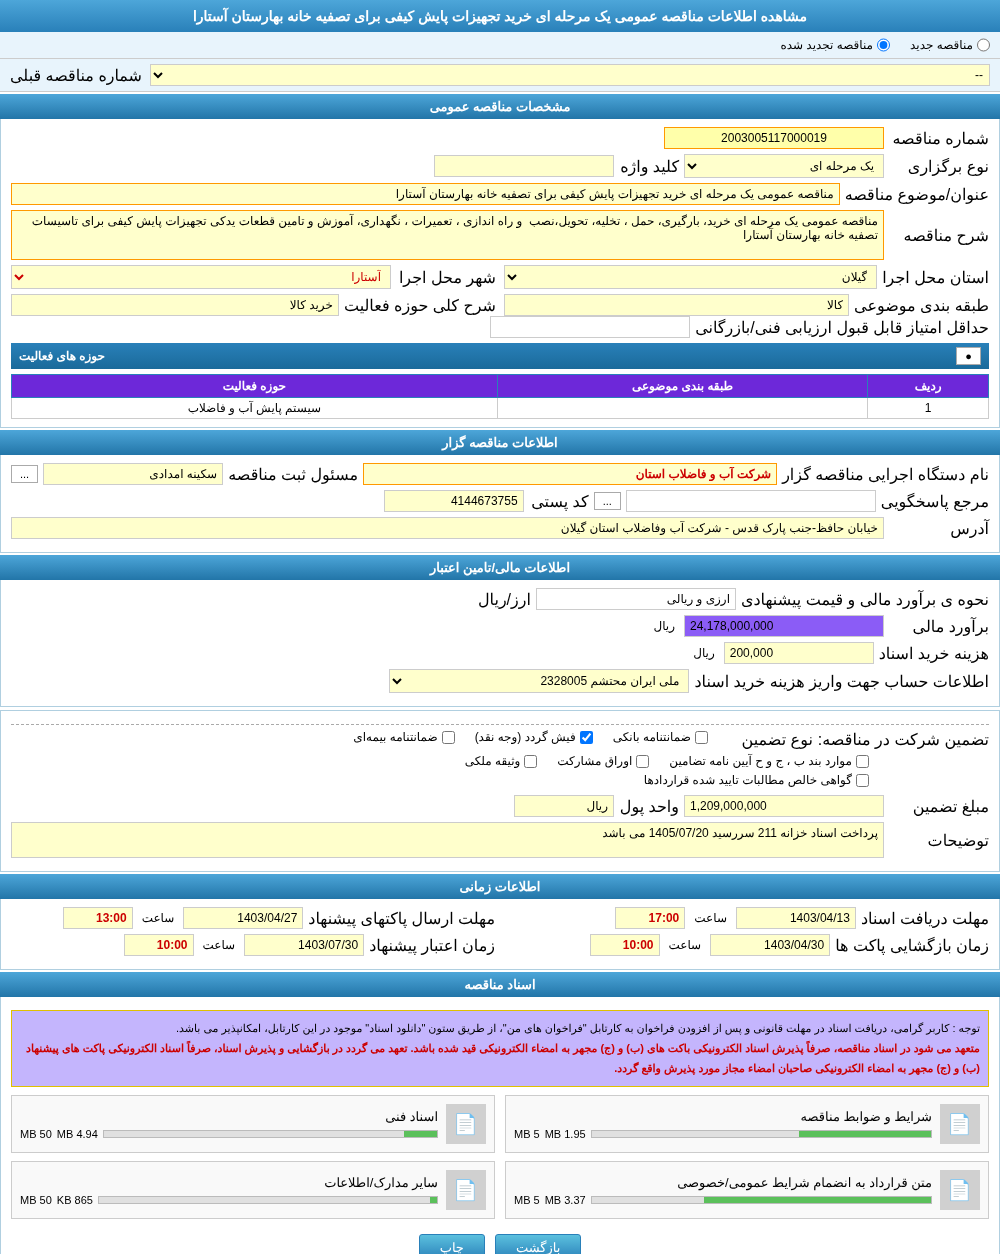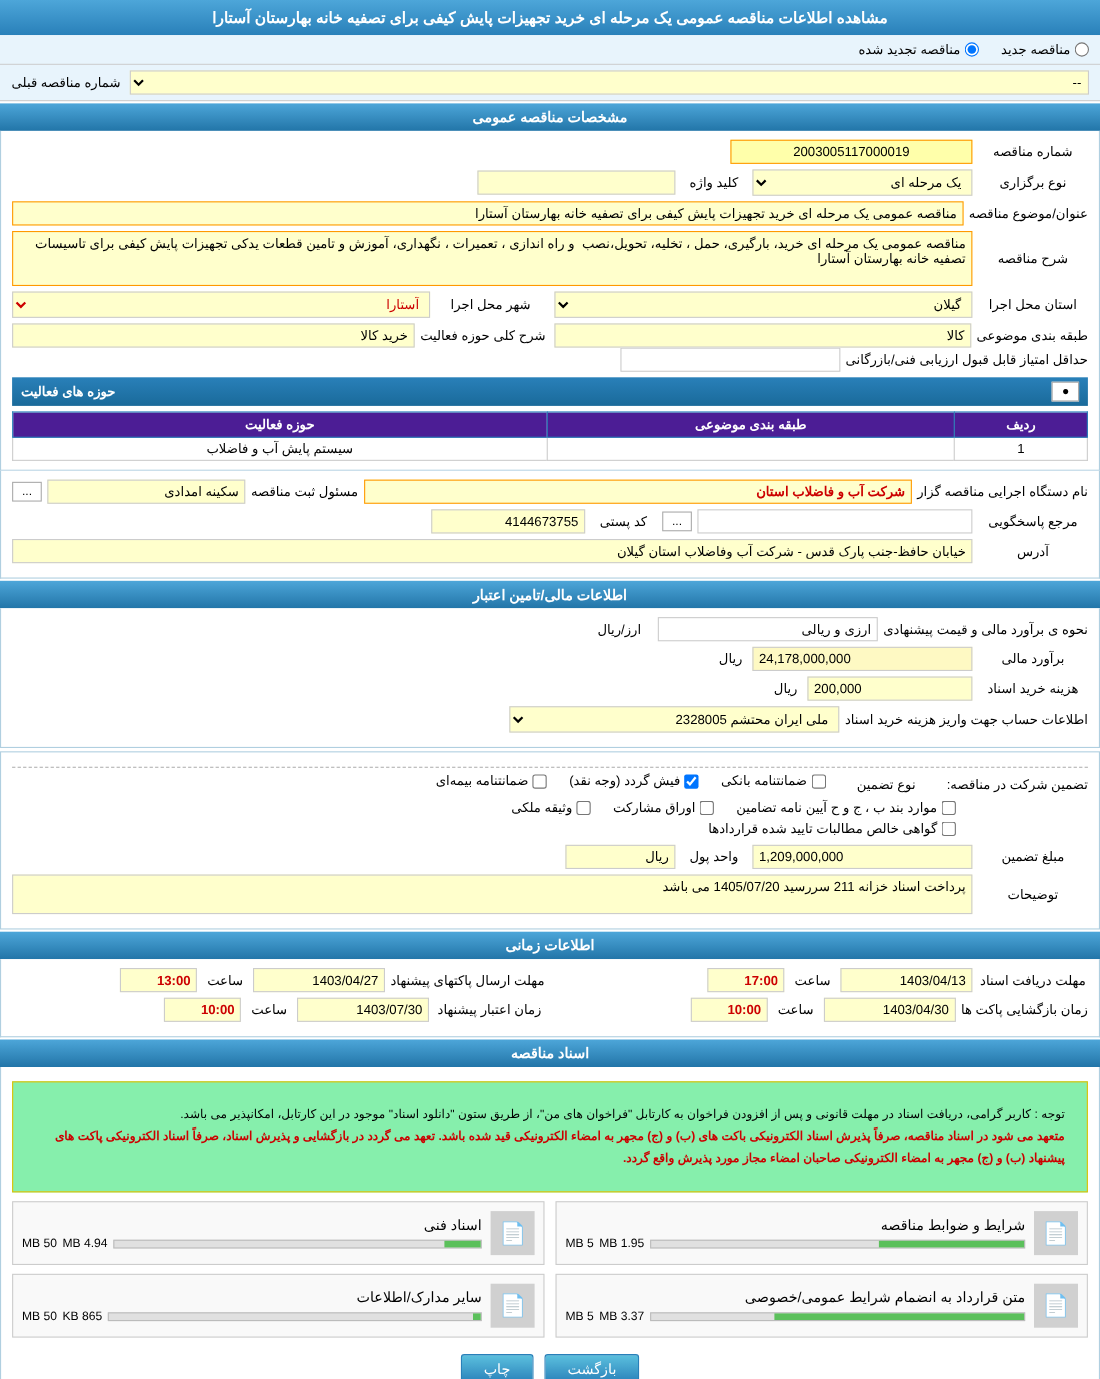--- a/index.html
+++ b/index.html
@@ -64,24 +64,24 @@
       border: 1px solid #b0cfe0;
       border-top: none;
     }
     .form-row {
       display: flex;
       align-items: center;
       margin-bottom: 5px;
       gap: 5px;
     }
     .form-label {
-      font-size: 12px;
+      font-size: 16px;
       white-space: nowrap;
       min-width: 100px;
-      text-align: center;
+      text-align: right;
     }
     .form-input {
       flex: 1;
       border: 1px solid #ccc;
       padding: 3px 5px;
       font-size: 12px;
       font-family: Tahoma, Arial, sans-serif;
       background: #ffffcc;
     }
     .form-input.white { background: #fff; }
@@ -96,21 +96,21 @@
       display: flex;
       align-items: center;
       gap: 5px;
     }
     .activity-table {
       width: 100%;
       border-collapse: collapse;
       margin-top: 5px;
     }
     .activity-table th {
-      background: #4c1d95;
+      background: #6d28d9;
       color: #fff;
       border: 1px solid #2980b9;
       padding: 4px;
       text-align: center;
       font-size: 12px;
     }
     .activity-table td {
       border: 1px solid #ccc;
       padding: 3px 5px;
       font-size: 12px;
@@ -159,23 +159,23 @@
       flex-wrap: wrap;
       margin-bottom: 5px;
     }
     .checkbox-item {
       display: flex;
       align-items: center;
       gap: 4px;
       font-size: 12px;
     }
     .notice-box {
-      background: #86efac;
+      background: #c4b5fd;
       border: 1px solid #e0c000;
-      padding: 20px;
+      padding: 8px;
       font-size: 11px;
       line-height: 1.8;
       margin: 5px 0;
     }
     .notice-box .important { color: #c00; font-weight: bold; margin-top: 28px; }
     .file-section {
       display: flex;
       gap: 10px;
       margin-top: 8px;
       flex-wrap: wrap;
@@ -328,20 +328,21 @@
       <tbody id="activity-tbody">
       <tr>
             <td>1</td>
             <td></td>
             <td>سیستم پایش آب و فاضلاب</td>
           </tr>
         </tbody>
     </table>
   </div>
 
+  <div class="section-header">اطلاعات مناقصه گزار</div>
   <div class="section-body">
 
     <div class="form-row">
       <span class="form-label">نام دستگاه اجرایی مناقصه گزار</span>
       <input type="text" class="form-input" style="background: rgb(255, 255, 204); border: 1px solid rgb(255, 153, 0); color: rgb(204, 0, 0); font-weight: bold;" readonly="" value="شرکت آب و فاضلاب استان">
       <span class="form-label" style="min-width:80px;">مسئول ثبت مناقصه</span>
       <input type="text" class="form-input" style="max-width: 180px; background: rgb(255, 255, 204);" readonly="" value="سکینه امدادی">
       <button class="btn-small">...</button>
     </div>
 
@@ -363,21 +364,21 @@
   <div class="section-body">
 
     <div class="form-row">
       <span class="form-label">نحوه ی برآورد مالی و قیمت پیشنهادی</span>
       <input type="text" class="form-input" style="max-width: 200px; background: rgb(255, 255, 255);" readonly="" value="ارزی و ریالی">
       <span class="form-label" style="min-width:60px;">ارز/ریال</span>
     </div>
 
     <div class="form-row">
       <span class="form-label">برآورد مالی</span>
-      <input type="text" class="form-input" style="max-width: 200px; background: #fef9c3; text-align: left; direction: ltr;" readonly="" value="24,178,000,000">
+      <input type="text" class="form-input" style="max-width: 200px; background: #8b5cf6; text-align: left; direction: ltr;" readonly="" value="24,178,000,000">
       <span style="margin-right:4px;">ریال</span>
     </div>
 
 
     <div class="form-row">
       <span class="form-label">هزینه خرید اسناد</span>
       <input type="text" class="form-input" style="max-width: 150px; background: rgb(255, 255, 204); text-align: left; direction: ltr;" readonly="" value="200,000">
       <span style="margin-right:4px;">ریال</span>
     </div>
 

